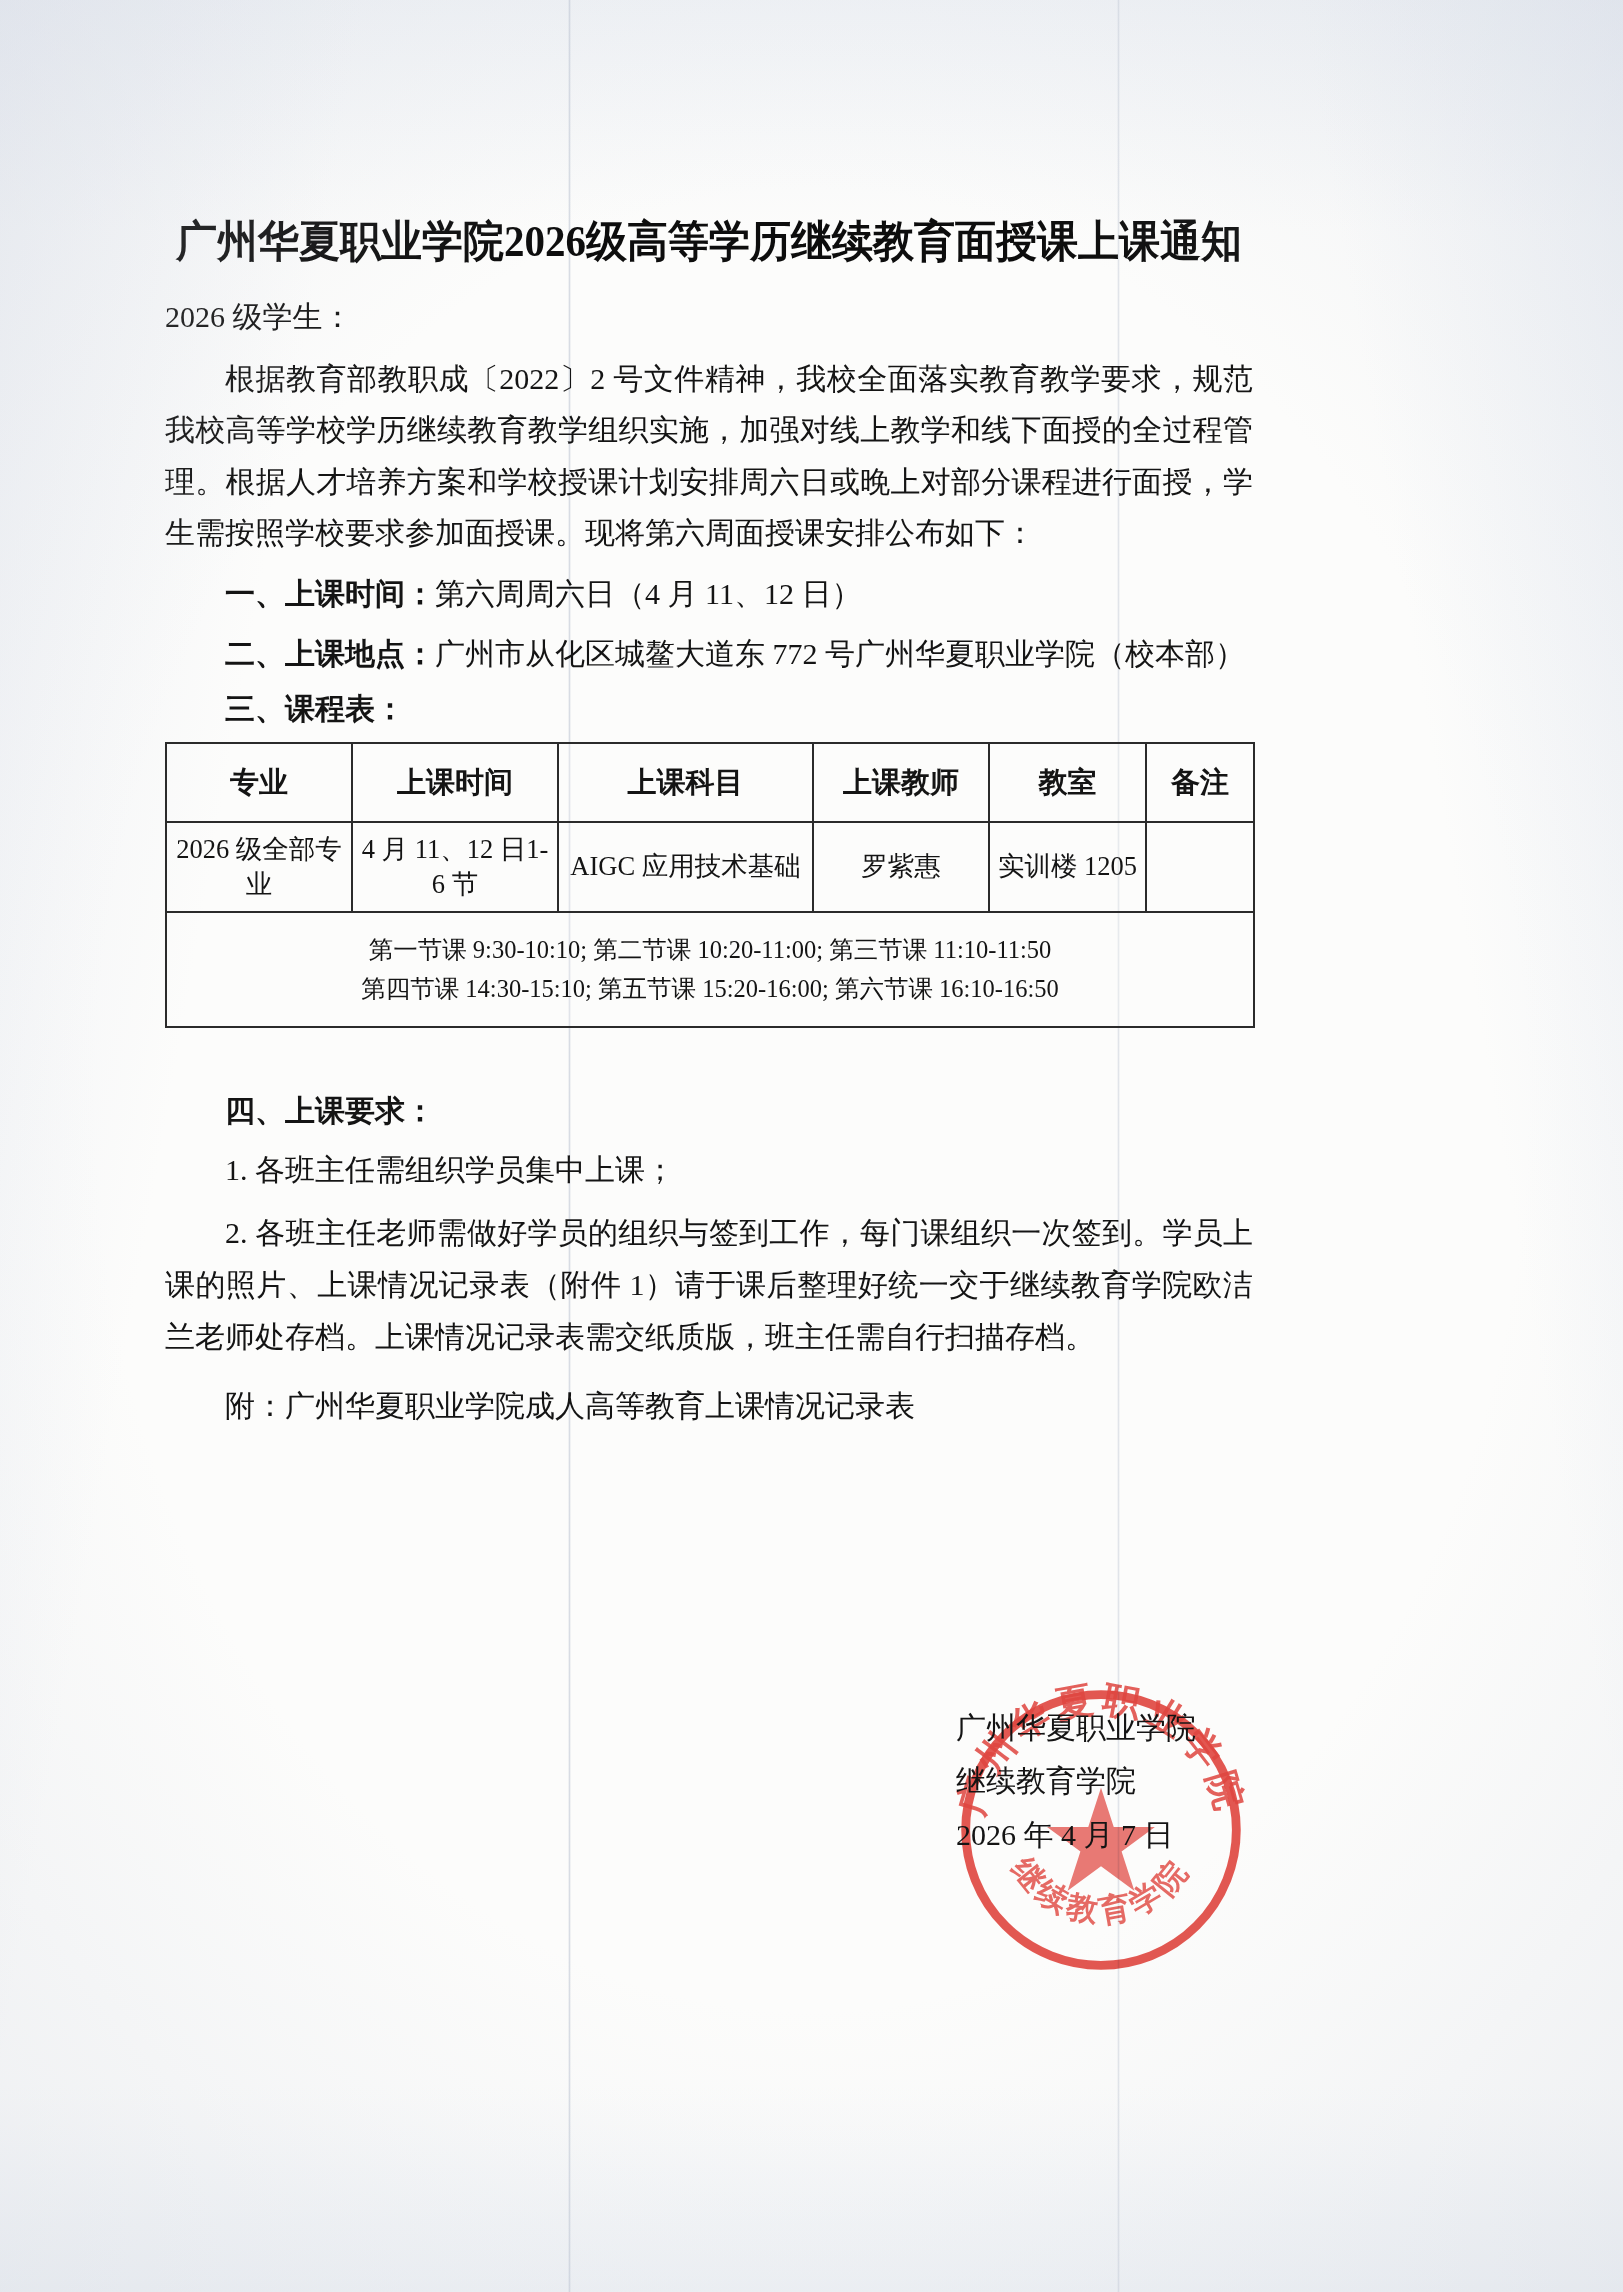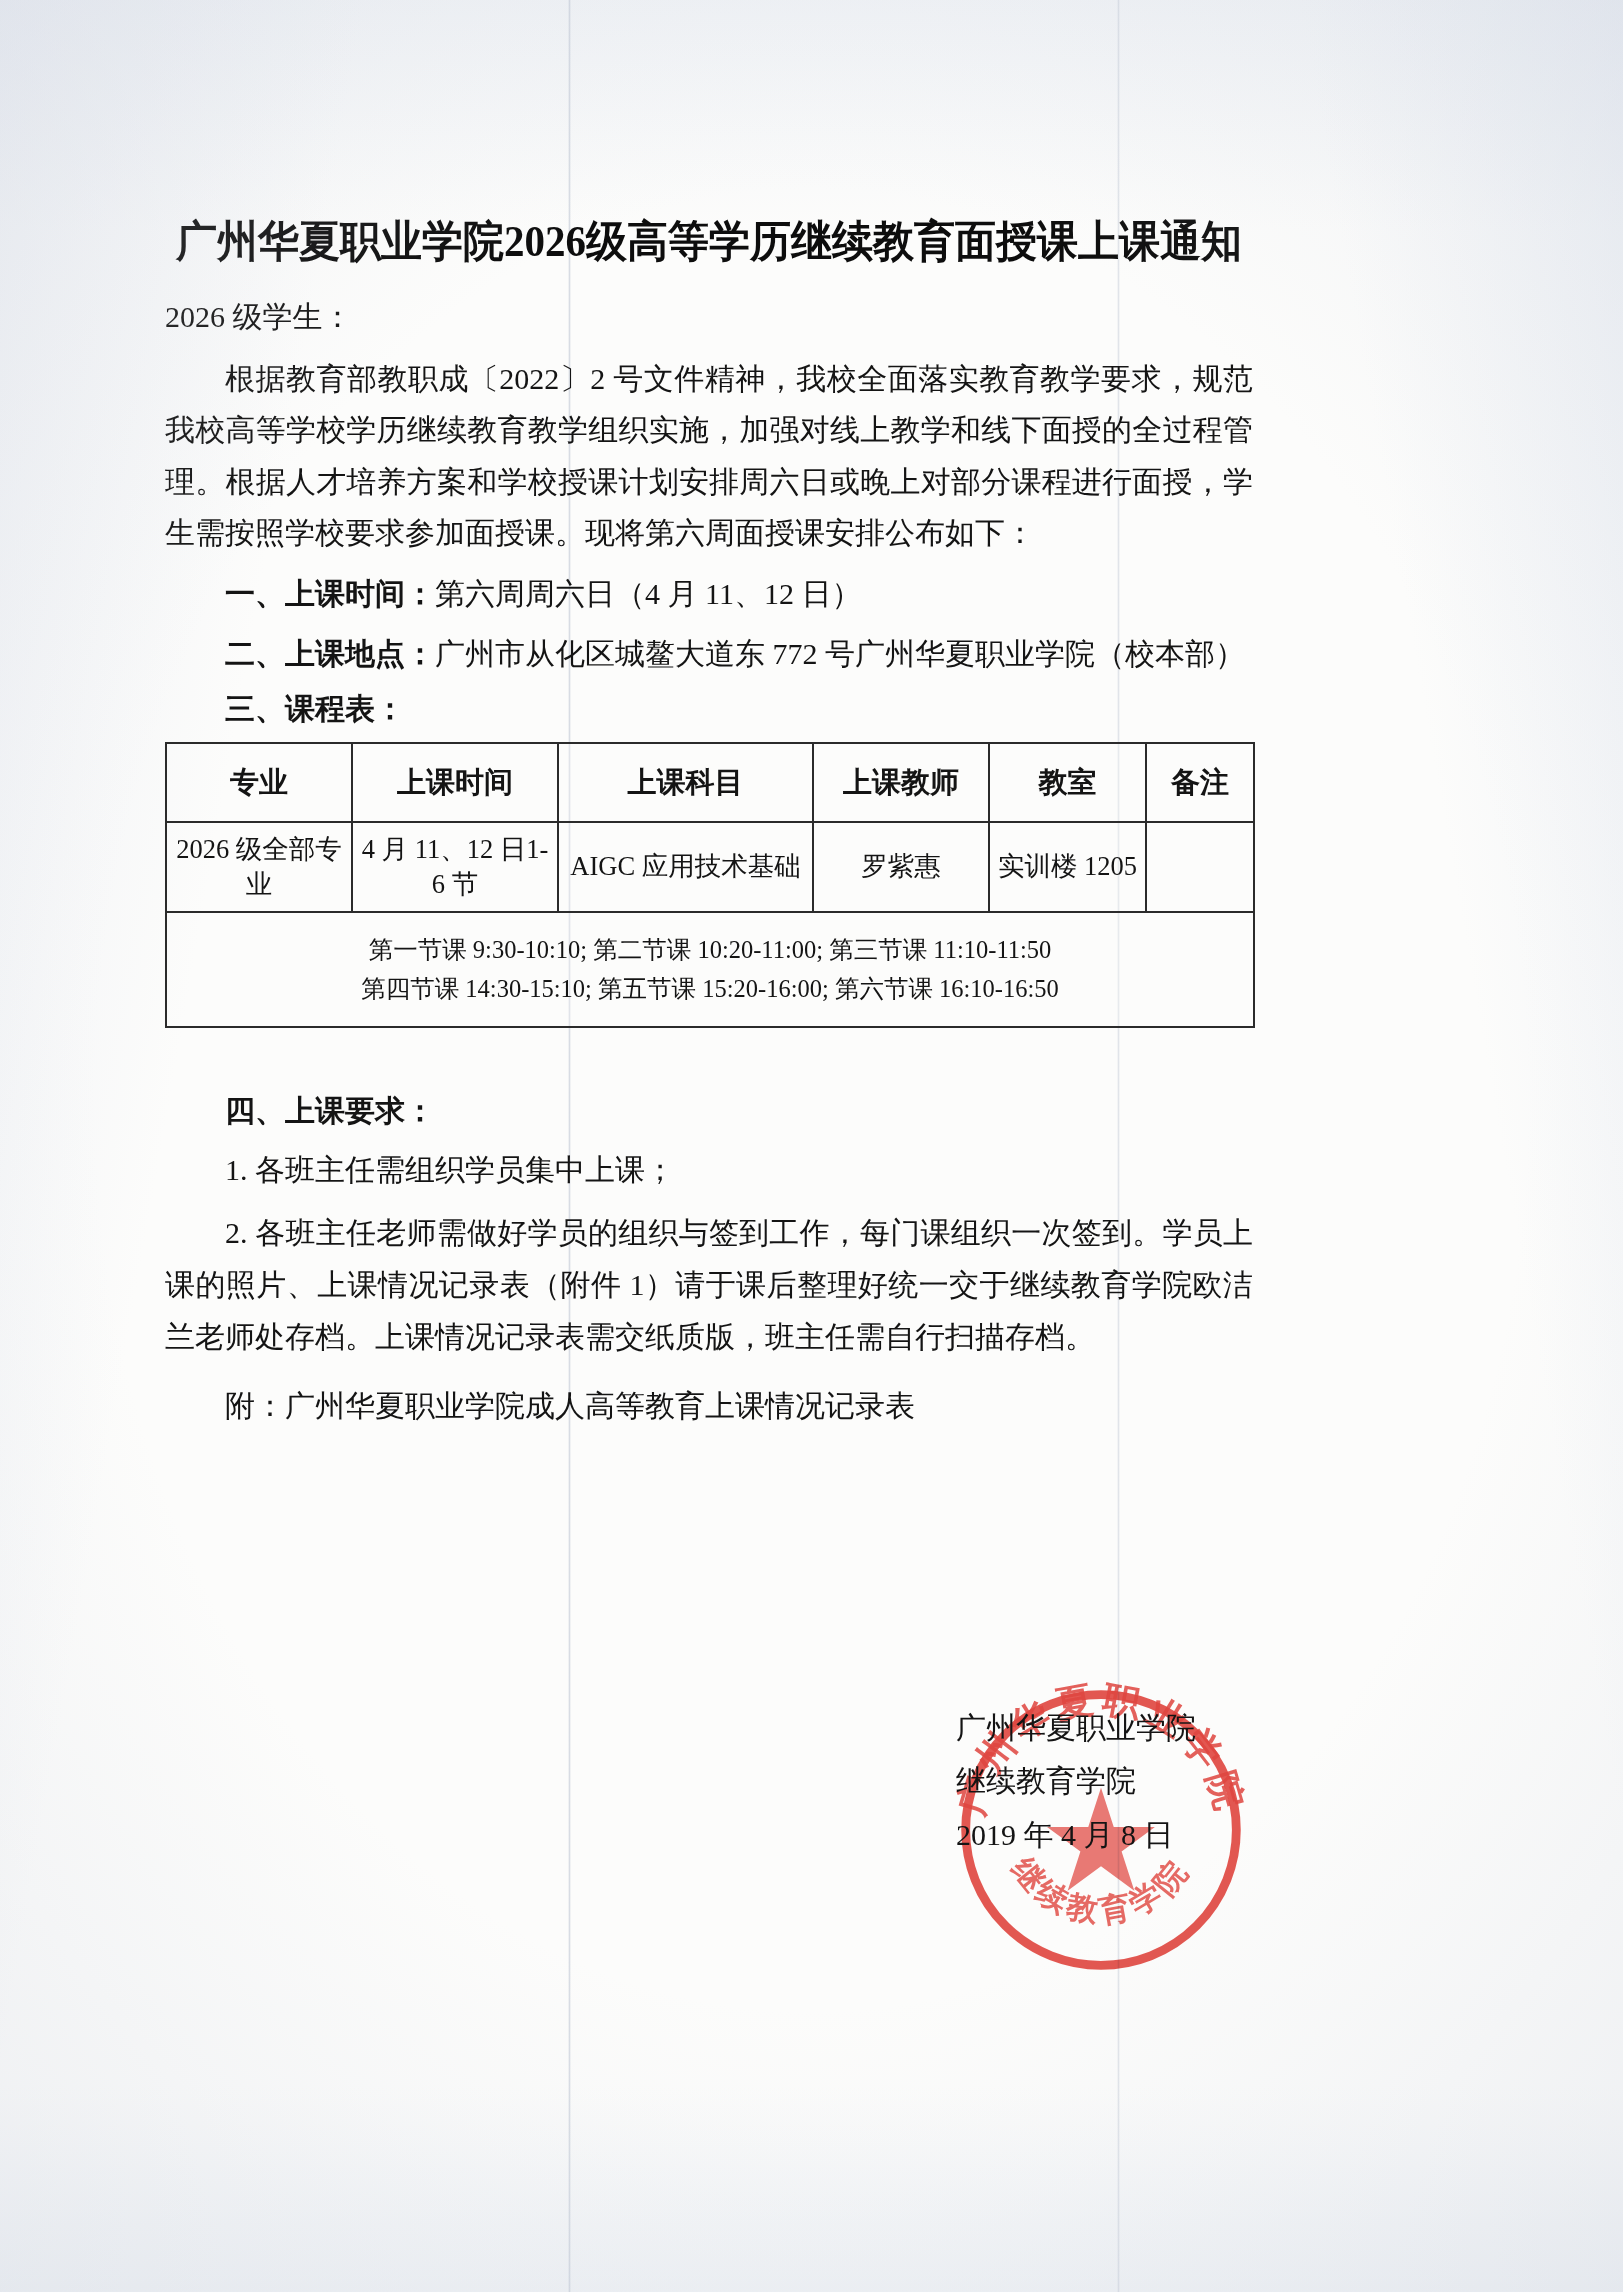--- a/index.html
+++ b/index.html
@@ -267,18 +267,18 @@
       <text font-family="'Liberation Serif','DejaVu Serif',serif" font-size="32" font-weight="bold" fill="#e0362f" opacity="0.8" letter-spacing="5">
         <textPath href="#arcBottom" startOffset="50%" text-anchor="middle">继续教育学院</textPath>
       </text>
       <polygon points="155,112 168,152 210,152 176,177 189,217 155,192 121,217 134,177 100,152 142,152" fill="#e0362f" opacity="0.72"></polygon>
     </svg>
   </div>
 
   <div class="signature">
     <div>广州华夏职业学院</div>
     <div>继续教育学院</div>
-    <div>2019 年 4 月 8 日</div>
+    <div>2026 年 4 月 7 日</div>
   </div>
 
   <div class="vignette"></div>
 </div>
 
 
 </body></html>

